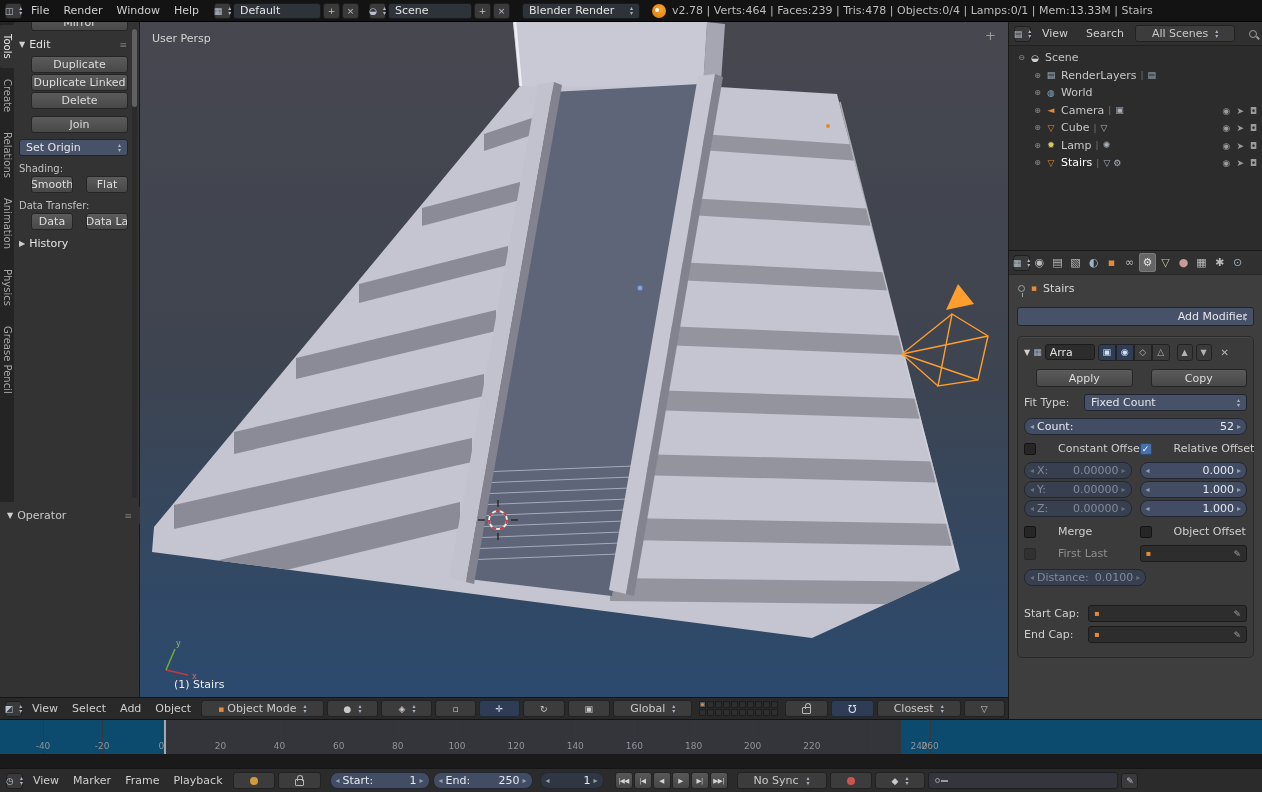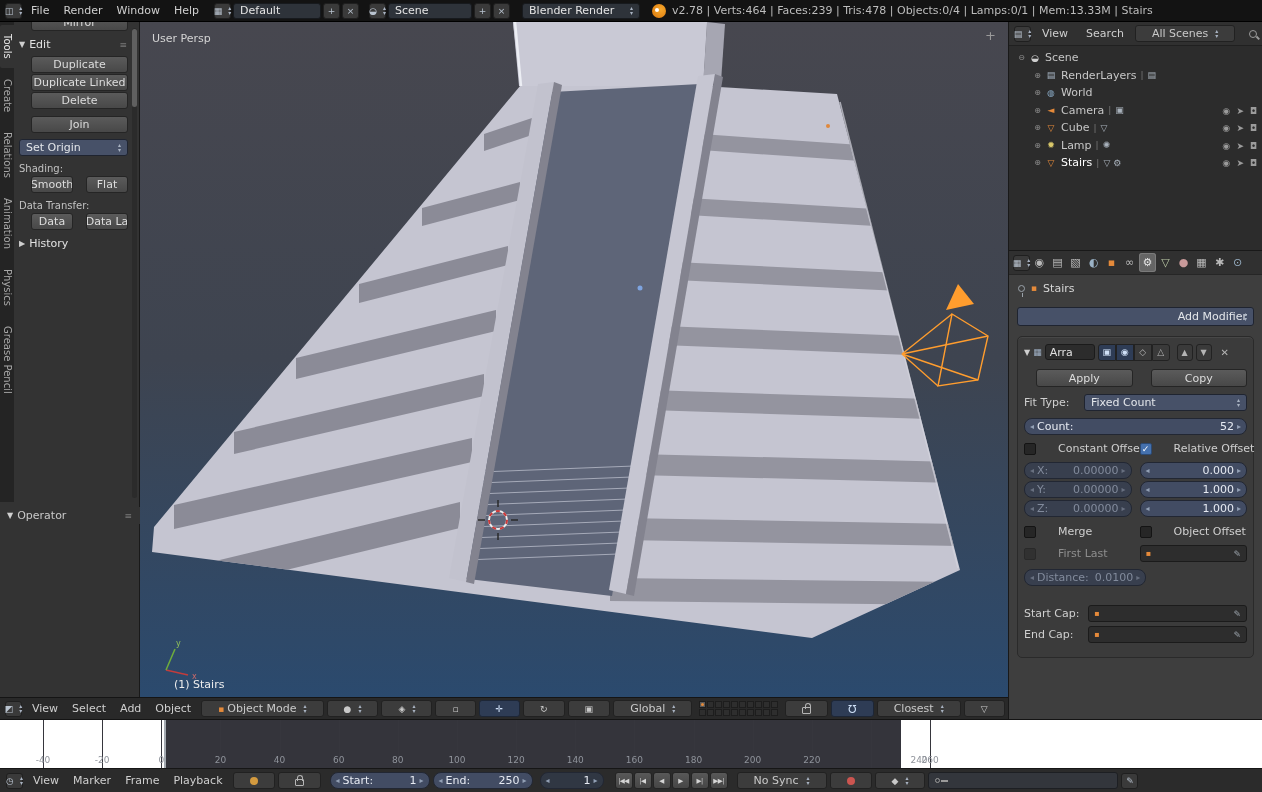--- a/index.html
+++ b/index.html
@@ -115,21 +115,21 @@
   .cols{display:flex;gap:8px;margin:4px 0 8px;}
   .col{flex:1;display:flex;flex-direction:column;gap:2px;min-width:0;}
   .col .numf{width:100%;}
   .objf{flex:1;height:17px;background:#2d2d2d;border:1px solid #1b1b1b;border-radius:3px;display:flex;
         align-items:center;padding:0 5px;gap:5px;min-width:0;}
   .caprow{display:flex;align-items:center;gap:6px;margin:4px 0;}
   .caplbl{width:58px;color:#cfcfcf;flex:none;}
   .cblbl{color:#cfcfcf;white-space:nowrap;}
 
   
-  #timeline{left:0;top:719px;width:1262px;height:49px;background:#ffffff;border-top:1px solid #141414;overflow:hidden;}
+  #timeline{left:0;top:719px;width:1262px;height:35px;background:#0c4a6e;border-top:1px solid #141414;overflow:hidden;}
   .tl-band{position:absolute;top:0;bottom:0;background:#34343b;}
   .tick{position:absolute;top:0;bottom:0;width:1px;background:#36363d;}
   .tl-num{position:absolute;bottom:3px;font-size:9px;color:#8f939b;transform:translateX(-50%);}
   .tl-cur{position:absolute;top:0;bottom:0;width:2px;background:#a3a9b0;}
 
   
   #theader{left:0;top:768px;width:1262px;height:24px;background:#2b2b2b;border-top:1px solid #161616;
            display:flex;align-items:center;gap:3px;padding:0 6px;}
   .pb{width:18px;height:17px;background:linear-gradient(#585858,#464646);border:1px solid #242424;border-radius:3px;
       color:#d5d5d5;display:inline-flex;align-items:center;justify-content:center;font-size:6.5px;letter-spacing:-.5px;flex:none;}

